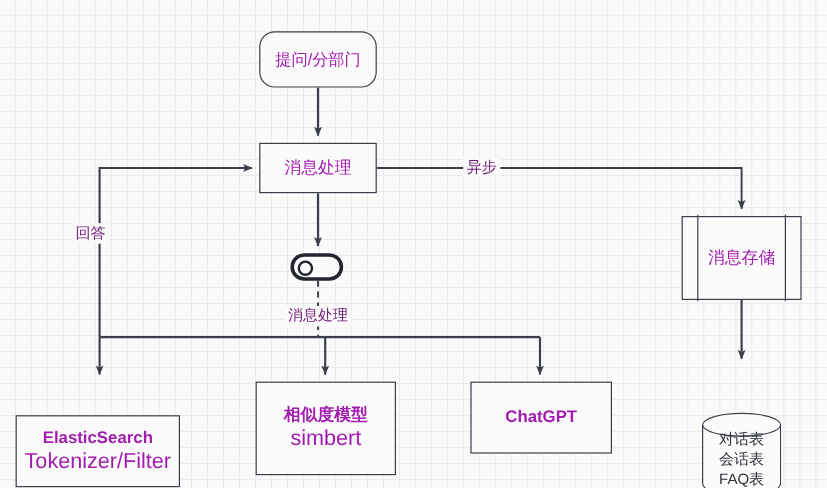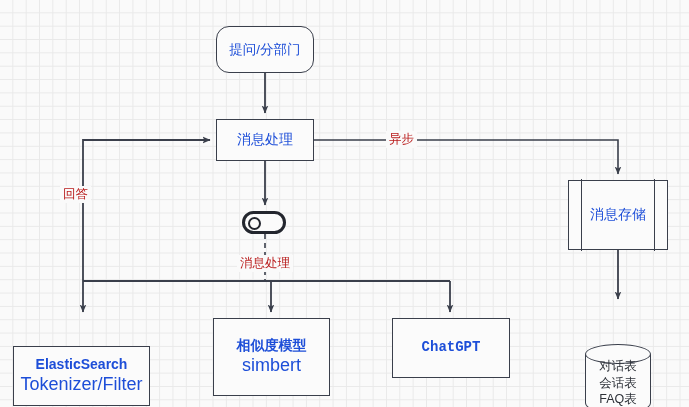--- a/index.html
+++ b/index.html
@@ -30,21 +30,21 @@
   }
   .node {
     position: absolute;
     box-sizing: border-box;
     background: #fbfbfb;
     border: 1.6px solid #3a3f4b;
     display: flex;
     flex-direction: column;
     align-items: center;
     justify-content: center;
-    color: #1d4ed8;
+    color: #a21caf;
     text-align: center;
     line-height: 1.28;
   }
   .node .t1 { font-size: 14px; }
   .node .t2 { font-size: 18px; }
   .node.bold-first .t1 { font-weight: bold; font-size: 14px; }
 
   #node-question {
     left: 216px; top: 26px; width: 98px; height: 47px;
     border-radius: 13px;
@@ -62,21 +62,21 @@
     position: absolute;
     top: -1.6px; bottom: -1.6px;
     width: 0;
     border-left: 1.6px solid #3a3f4b;
   }
   #node-storage .inner-line.l { left: 12px; }
   #node-storage .inner-line.r { right: 12px; }
 
   #node-es { left: 13px; top: 318px; width: 137px; height: 60px; margin-top: 28px; }
   #node-sim { left: 213px; top: 318px; width: 117px; height: 78px; }
-  #node-gpt { left: 392px; top: 318px; width: 118px; height: 60px; font-family: Liberation Mono, monospace; }
+  #node-gpt { left: 392px; top: 318px; width: 118px; height: 60px; }
 
   
   #node-db {
     position: absolute;
     left: 585px; top: 305px; width: 66px; height: 76px; margin-top: 39px;
   }
   #node-db .cyl-body {
     position: absolute;
     left: 0; top: 10px;
     width: 100%; height: 60px;
@@ -122,21 +122,21 @@
     width: 13px; height: 13px;
     box-sizing: border-box;
     border: 2.6px solid #23262e;
     border-radius: 50%;
     background: #fbfbfb;
   }
 
   .edge-label {
     position: absolute;
     font-size: 12.5px;
-    color: #b91c1c;
+    color: #701a75;
     background: #fafafa;
     padding: 0 3px;
     white-space: nowrap;
   }
   #label-async { left: 386px; top: 131px; }
   #label-answer { left: 60px; top: 186px; }
   #label-switch { left: 237px; top: 255px; }
 </style>
 </head>
 <body>

